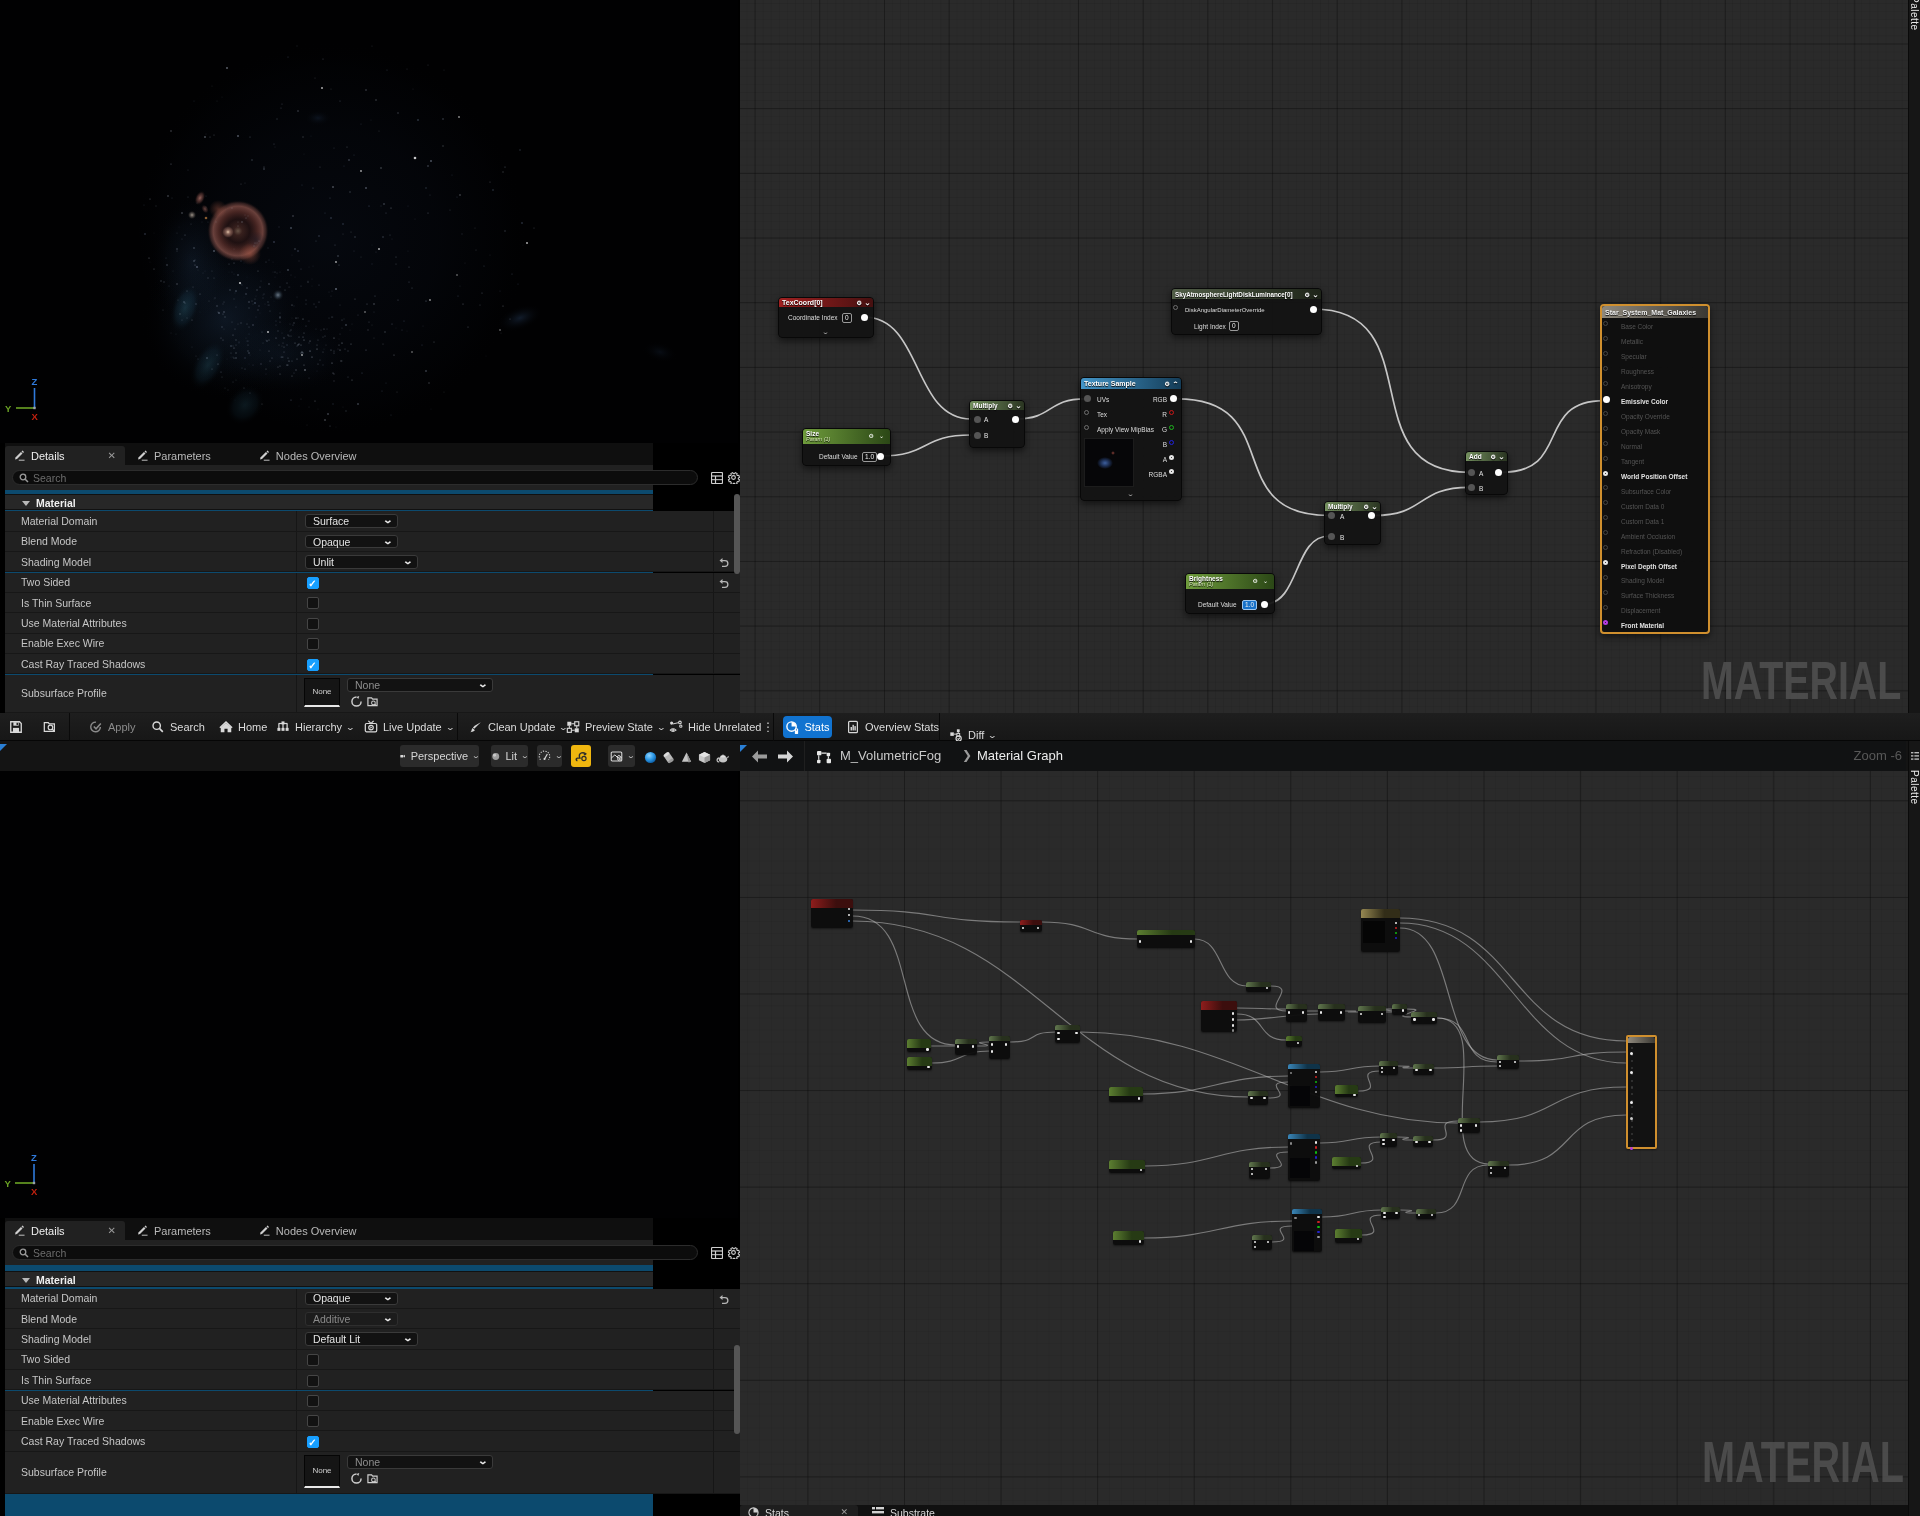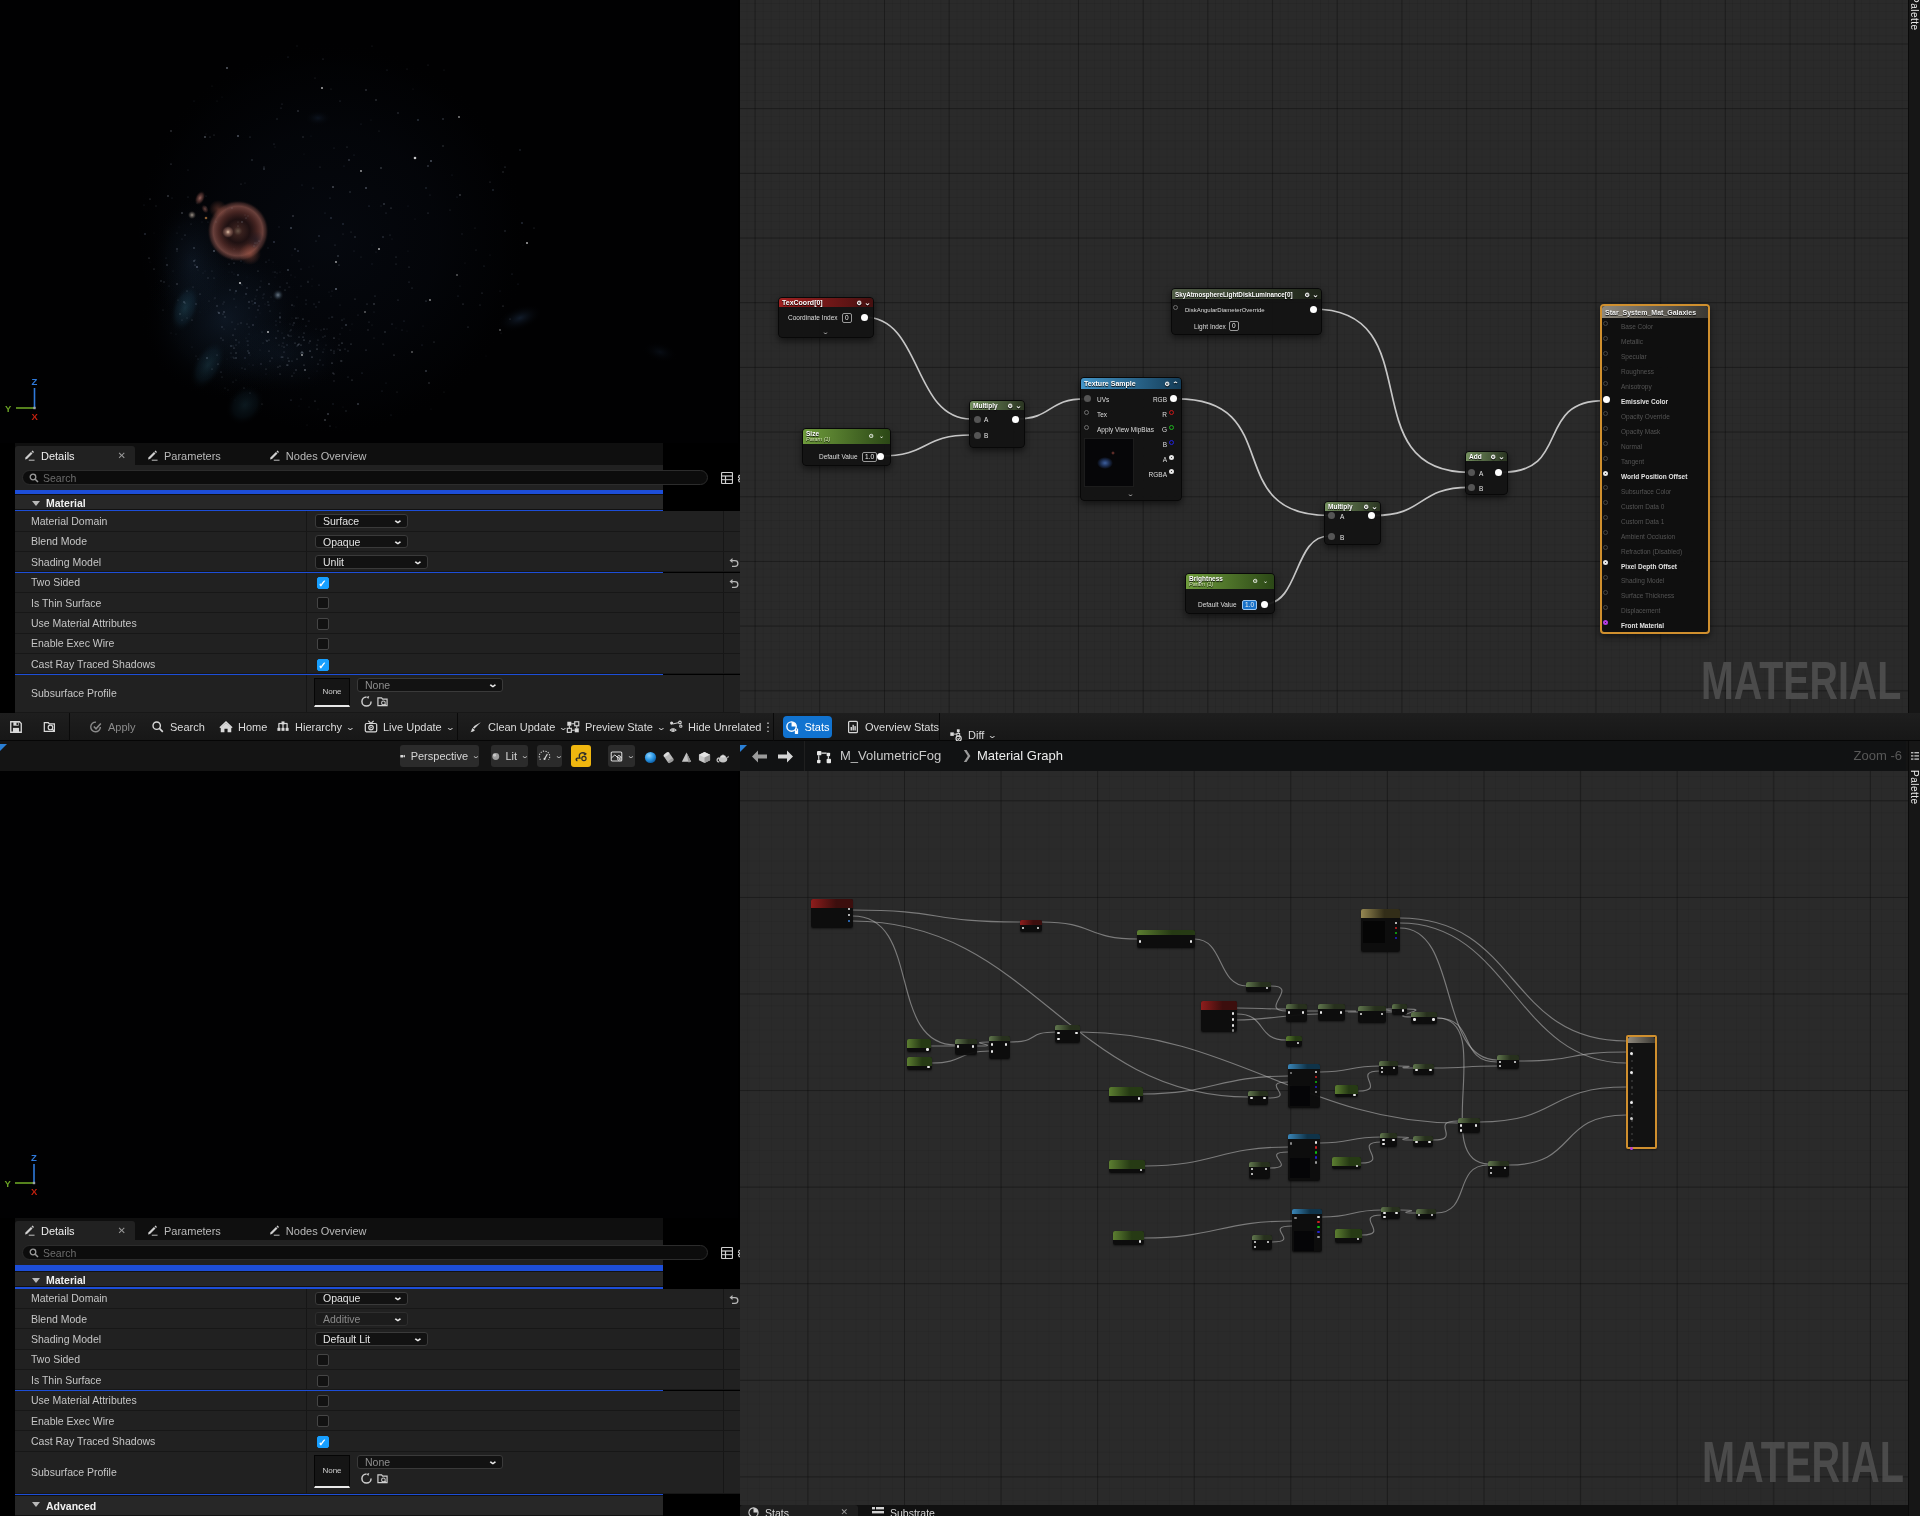--- a/index.html
+++ b/index.html
@@ -23,21 +23,21 @@
  linear-gradient(to bottom,rgba(0,0,0,.30) 0 1px,transparent 1px),
  linear-gradient(to right,rgba(0,0,0,.06) 0 1px,transparent 1px),
  linear-gradient(to bottom,rgba(0,0,0,.06) 0 1px,transparent 1px);
 background-size:96.6px 100%,100% 96.6px,12.07px 100%,100% 12.07px;
 background-position:67.4px 0,0 29.3px,67.4px 0,0 29.3px}
 .watermark{position:absolute;font-weight:bold;color:#515151;opacity:.85;font-size:51px;letter-spacing:0;transform:scaleX(.66);transform-origin:left bottom;line-height:1}
 
 .pal{position:absolute;left:1908px;width:12px;background:#161616;border-left:1px solid #0a0a0a}
 .pal span{position:absolute;left:0;width:12px;color:#e8e8e8;font-size:10px;writing-mode:vertical-lr;letter-spacing:.5px}
 
-.details{left:15px;width:648px;background:#1d4ed8}
+.details{left:5px;width:648px;background:#0c4a6e}
 #det1{top:443px;height:270px}
 #det2{top:1218px;height:298px}
 .tabbar{position:absolute;left:0;top:0;width:100%;height:22px;background:#0f0f0f;display:flex;align-items:flex-end}
 .tab{height:19px;display:flex;align-items:center;padding:0 9px;color:#b9b9b9;font-size:11px;gap:6px}
 .tab.active{background:#212121;color:#efefef;border-radius:3px 3px 0 0;width:120px}
 .tab .x{margin-left:auto;color:#9a9a9a;font-size:10px}
 .pen{width:12px;height:12px;flex:0 0 auto}
 .searchrow{position:absolute;left:0;top:22px;width:100%;height:25px;background:#212121}
 .searchbox{position:absolute;left:7px;top:5px;width:686px;height:15px;background:#0c0c0c;border:1px solid #2c2c2c;border-radius:8px;color:#6d6d6d;font-size:10.5px;line-height:14px;padding-left:20px}
 .sechead{position:absolute;left:0;width:100%;height:16px;background:#272727;border-top:1px solid #111;border-bottom:1px solid #111;color:#f0f0f0;font-weight:bold;font-size:10.5px;line-height:16px;padding-left:31px}
@@ -1000,21 +1000,20 @@
       <svg width="11" height="11" viewBox="0 0 12 12" style="position:absolute;left:346px;top:21px">
         <path d="M6 1 A5 5 0 1 0 11 6" fill="none" stroke="#cfcfcf" stroke-width="1.6"></path>
         <path d="M6 1 L9 0 L8 3.4 Z" fill="#cfcfcf"></path>
       </svg>
       <svg width="11" height="11" viewBox="0 0 12 12" style="position:absolute;left:362px;top:21px">
         <path d="M1 2 H5 L6.2 3.5 H11 V10.5 H1 Z" fill="none" stroke="#cfcfcf" stroke-width="1.3"></path>
         <circle cx="7" cy="7.5" r="2" fill="none" stroke="#cfcfcf" stroke-width="1.1"></circle>
         <line x1="8.5" y1="9" x2="10" y2="10.5" stroke="#cfcfcf" stroke-width="1.2"></line>
       </svg>
     </div>
-    <div class="sechead" style="top:277px;height:21px;line-height:21px">Advanced</div>
     <div class="scrollbar" style="top:127px;height:89px"></div>
 </div>
 
 <div class="abs graph" id="g1">
 <svg width="1168" height="713" style="position:absolute;left:0;top:0">
       <g fill="none" stroke="#d4d4d4" stroke-width="1.7" stroke-opacity="0.92">
         <path d="M124.0 317.0 C182.8 317.0 172.2 419.0 231.0 419.0"></path>
         <path d="M140.0 456.0 C190.1 456.0 180.9 435.0 231.0 435.0"></path>
         <path d="M275.5 419.0 C313.7 419.0 306.8 398.8 345.0 398.8"></path>
         <path d="M437.0 398.8 C547.0 398.8 479.0 515.5 589.0 515.5"></path>

